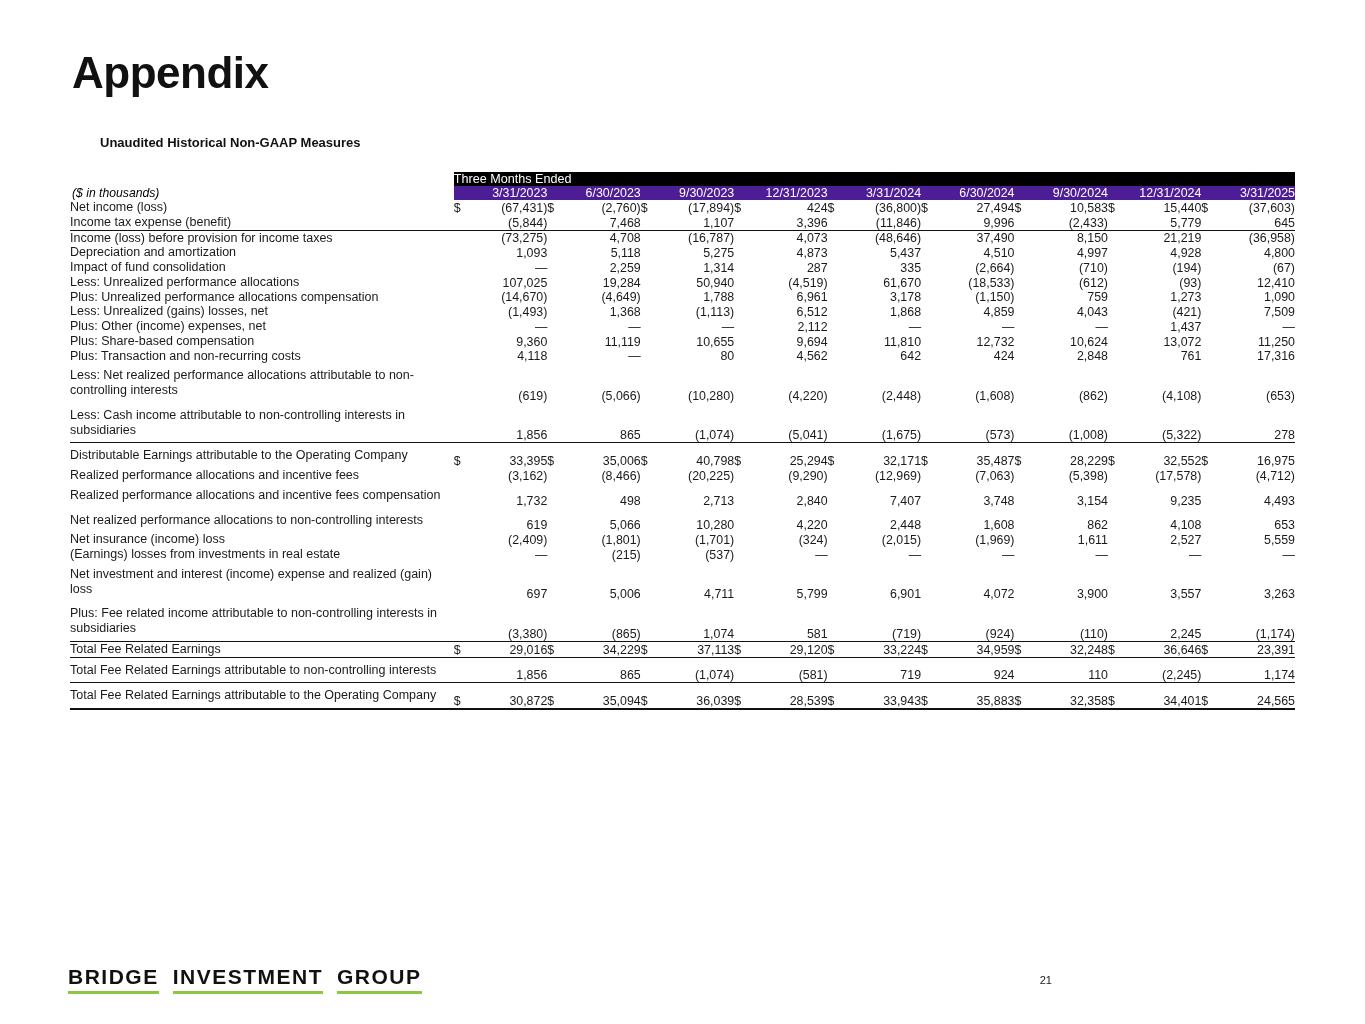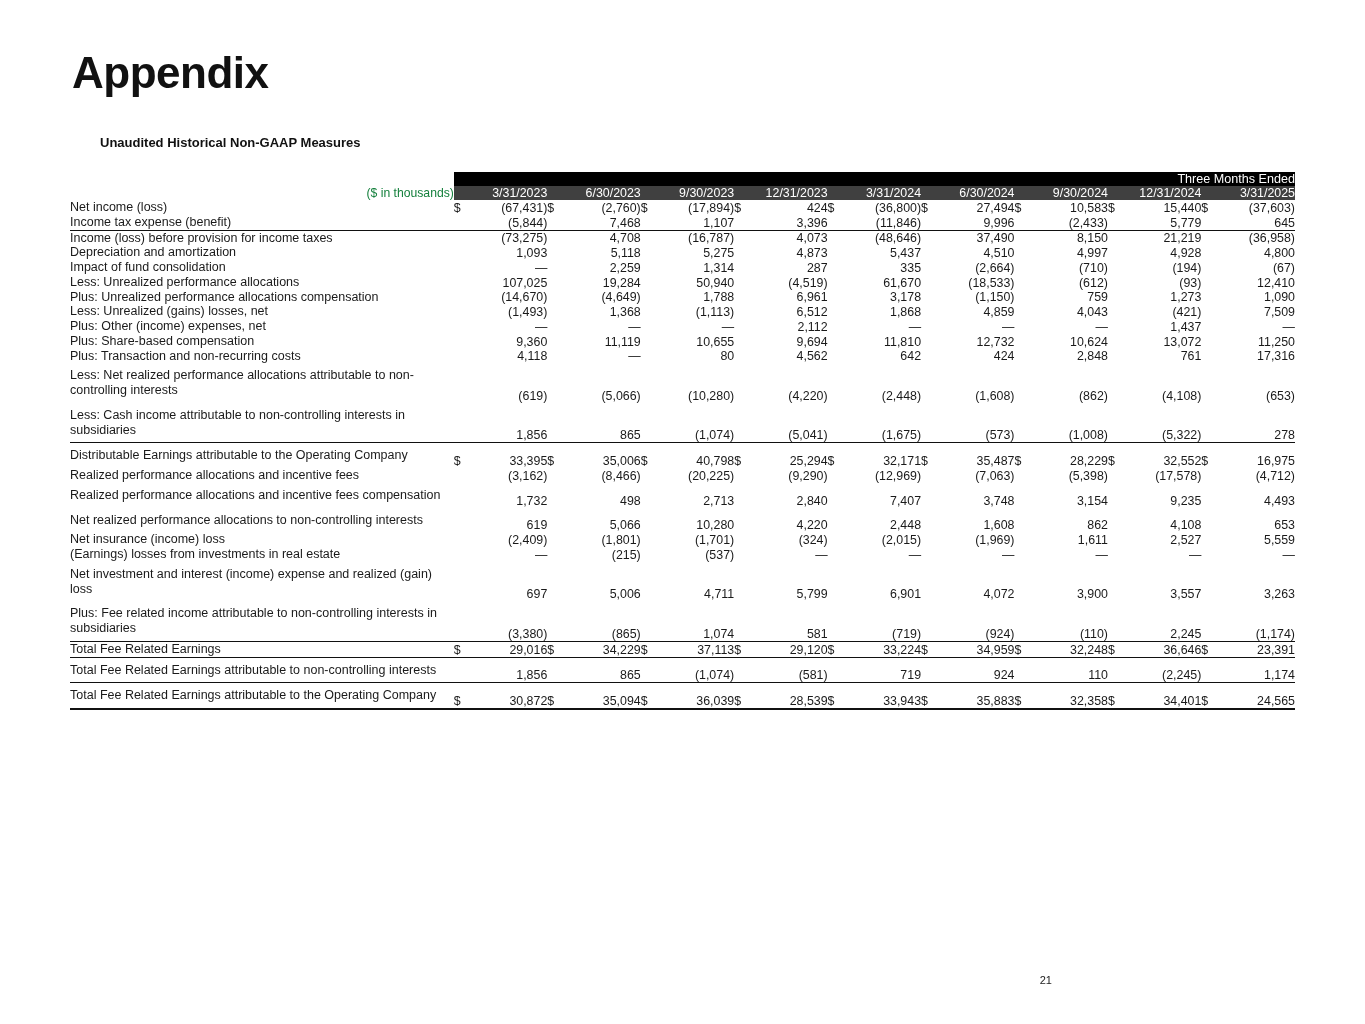--- a/index.html
+++ b/index.html
@@ -46,37 +46,38 @@
   table.fin td, table.fin th {
     padding: 0;
     vertical-align: bottom;
     font-weight: normal;
   }
 
   
   .hdr-band td {
     background: #000;
     color: #fff;
-    text-align: right;
+    text-align: left;
     font-size: 12.6px;
     padding: 3px 0 4px 0;
   }
   .hdr-band td.blank { background: #fff; }
 
   .hdr-dates td {
-    background: #404040;
+    background: #4c1d95;
     color: #fff;
     text-align: right;
     font-size: 12.4px;
     padding: 2px 6px 4px 0;
   }
   .hdr-dates td.unitcell {
     background: #fff;
-    color: #15803d;
-    text-align: right;
+    color: #000000;
+    font-style: italic;
+    text-align: left;
     padding-left: 2px;
     font-size: 12.2px;
   }
 
   td.label {
     text-align: left;
     padding: 3px 8px 3px 2px;
     line-height: 1.18;
     font-size: 12.5px;
   }
@@ -681,15 +682,20 @@
             <td class="num">32,358</td>
             <td class="cur">$</td>
             <td class="num">34,401</td>
             <td class="cur">$</td>
             <td class="num">24,565</td>
           </tr>
         </tbody>
     </table>
   </div>
 
+  <div class="logo">
+    <span class="word">BRIDGE</span>
+    <span class="word">INVESTMENT</span>
+    <span class="word">GROUP</span>
+  </div>
 
   <div class="pagenum">21</div>
 </div>
 
 </body></html>

